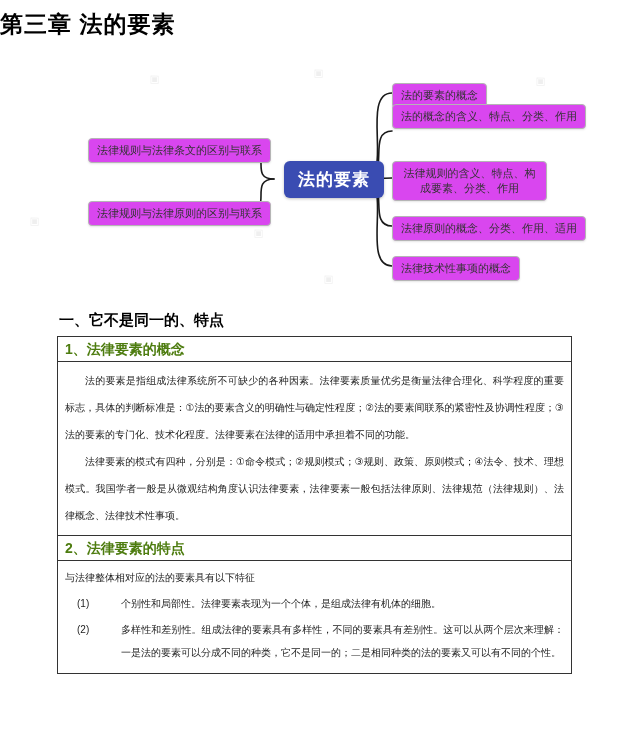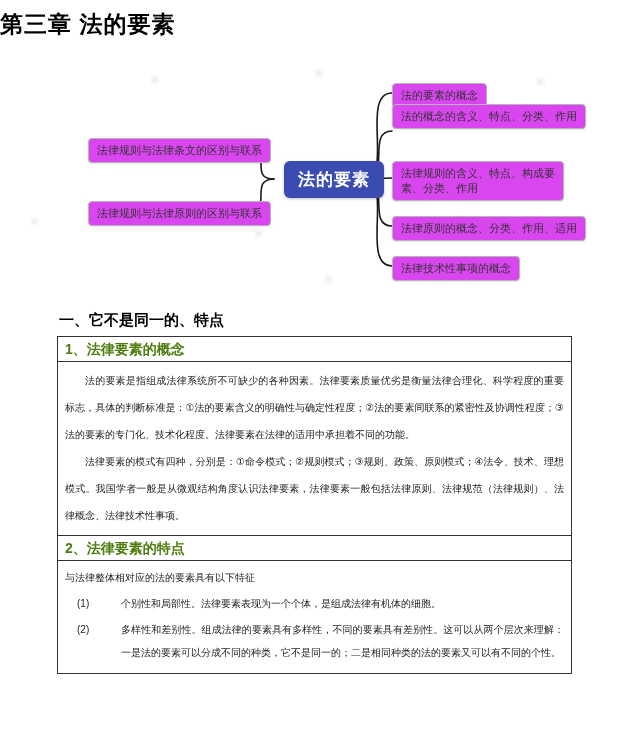--- a/index.html
+++ b/index.html
@@ -20,21 +20,21 @@
   
   .mindmap { position:relative; height:235px; margin-top:22px; }
   .mindmap svg { position:absolute; left:0; top:0; width:624px; height:235px; }
   .mm-node {
     position:absolute;
     background:#d946ef; border:1px solid #b5b5b5; border-radius:4px;
     font-size:11px; color:#333; line-height:1.35;
     padding:4px 8px; white-space:nowrap;
     box-shadow:0 1px 2px rgba(0,0,0,0.10);
   }
-  .mm-node.wrap { white-space:normal; width:172px; }
+  .mm-node.wrap { white-space:normal; width:155px;text-align:center; }
   .mm-center {
     position:absolute; left:272px; top:99px;
     background:#3a4cb2; color:#fff;
     font-size:17px; font-weight:bold; letter-spacing:1px;
     padding:7px 14px; border-radius:6px;
     box-shadow:0 1px 3px rgba(0,0,0,0.25);
     margin-left:12px;
   }
   .wm {
     position:absolute; font-size:15px; color:#000; opacity:0.06;

